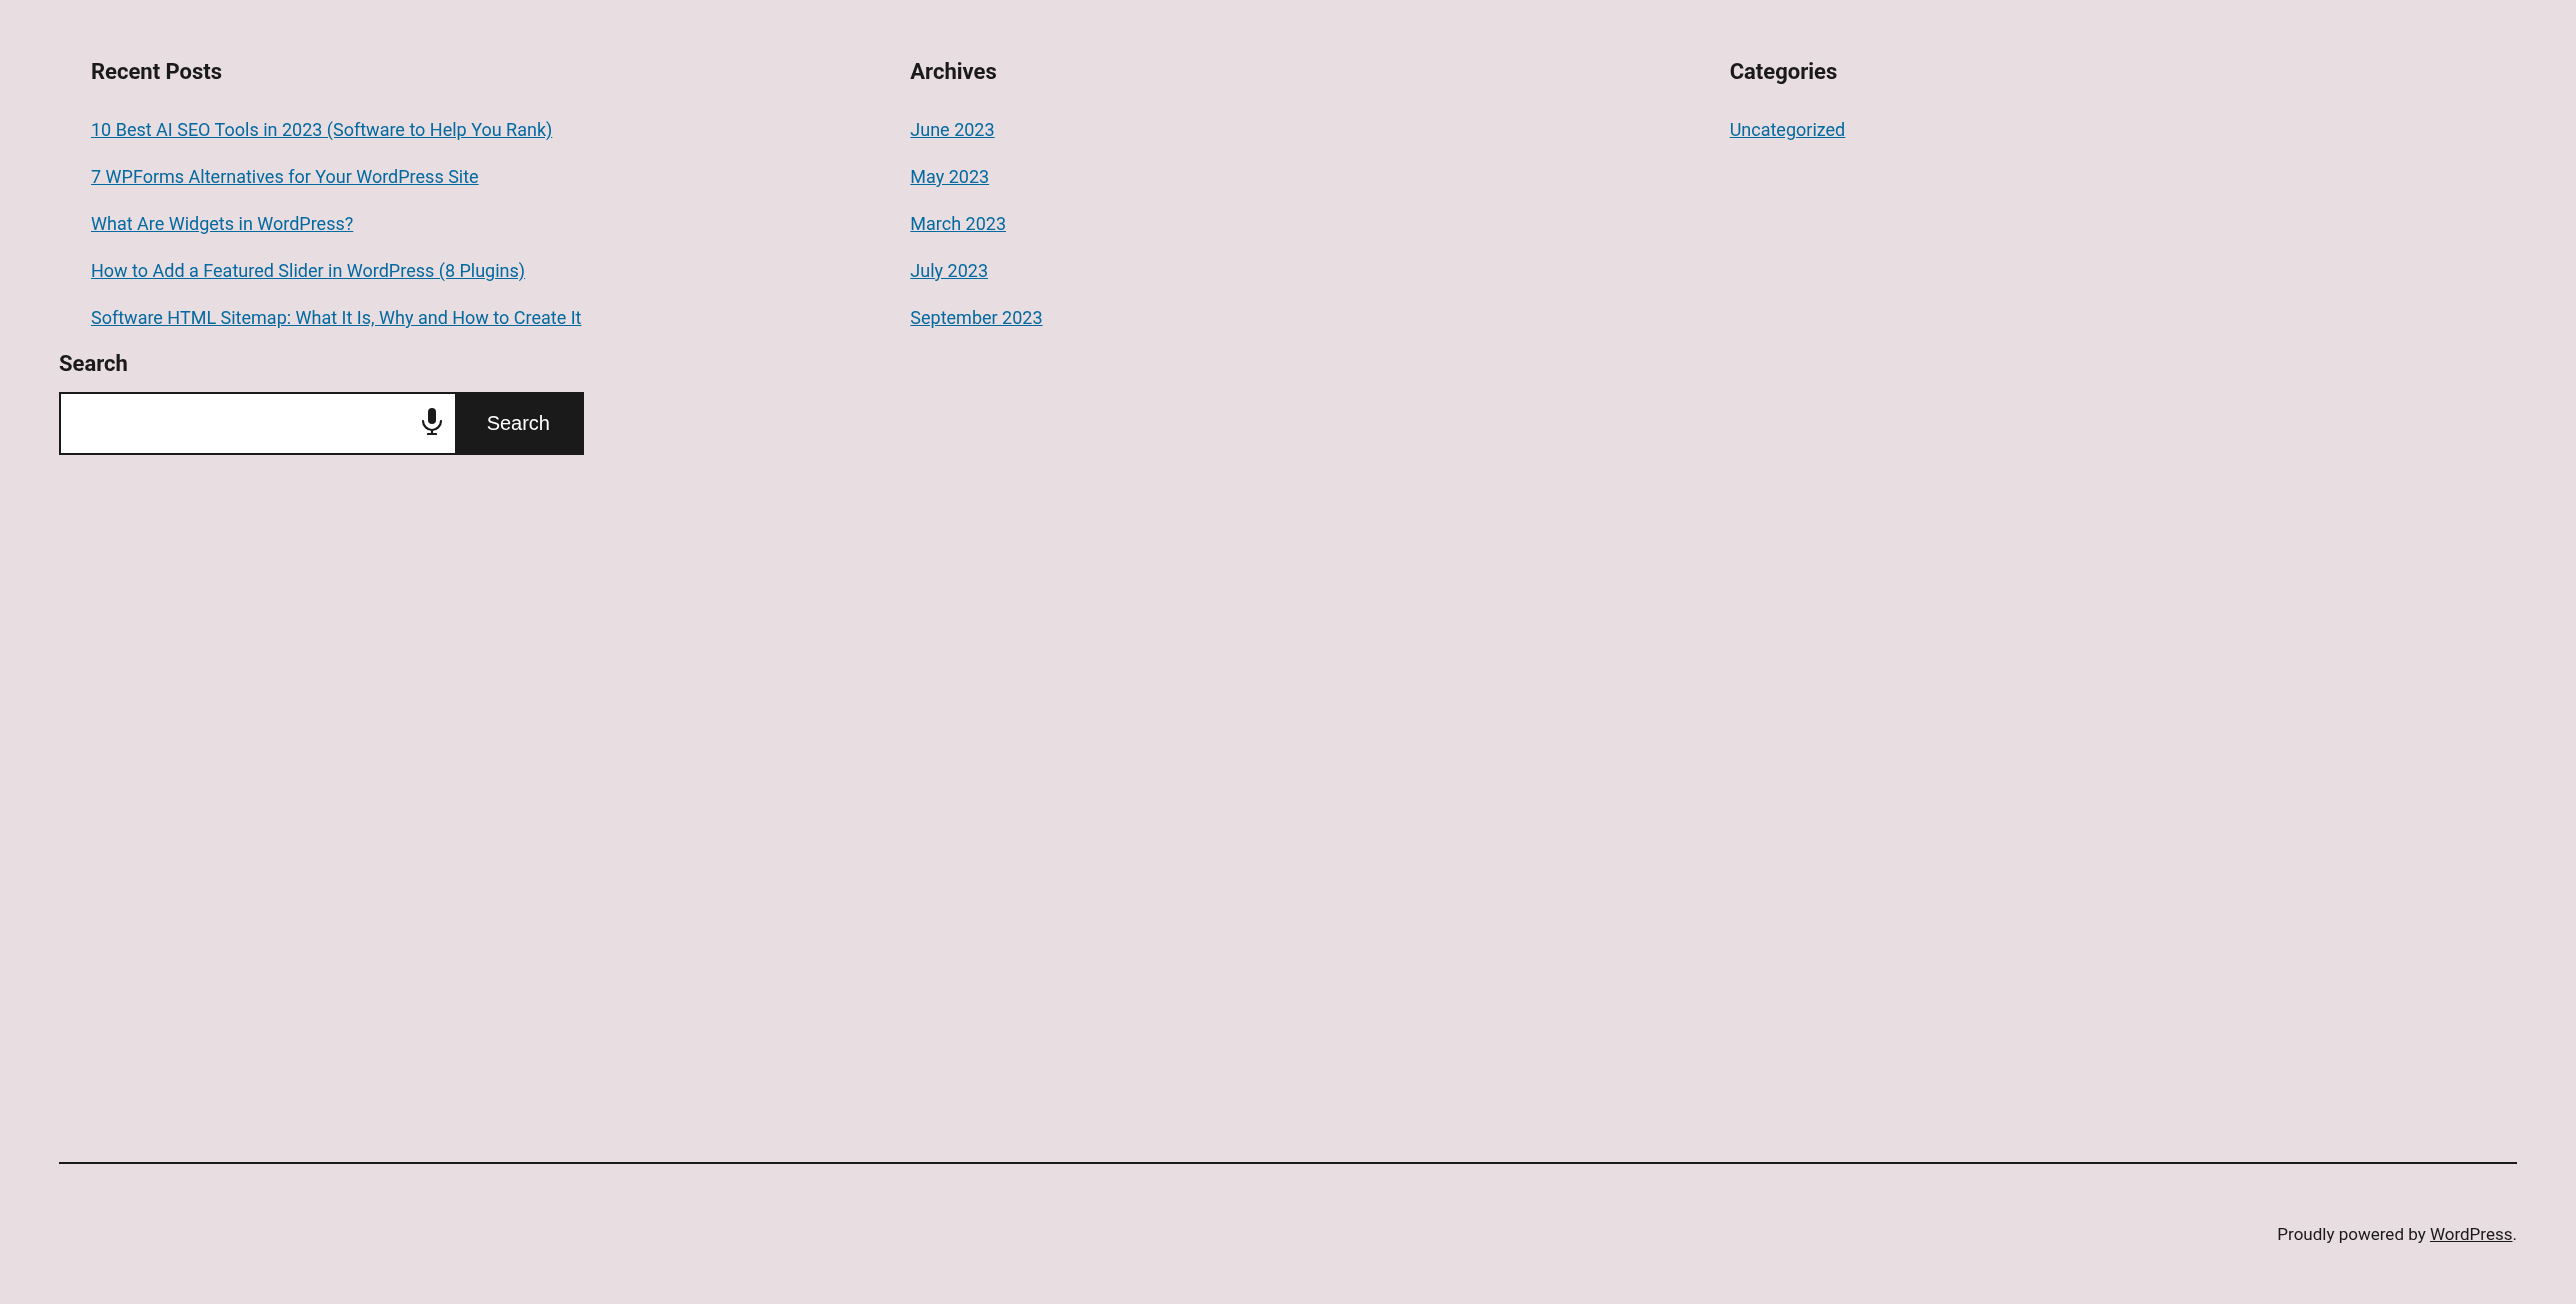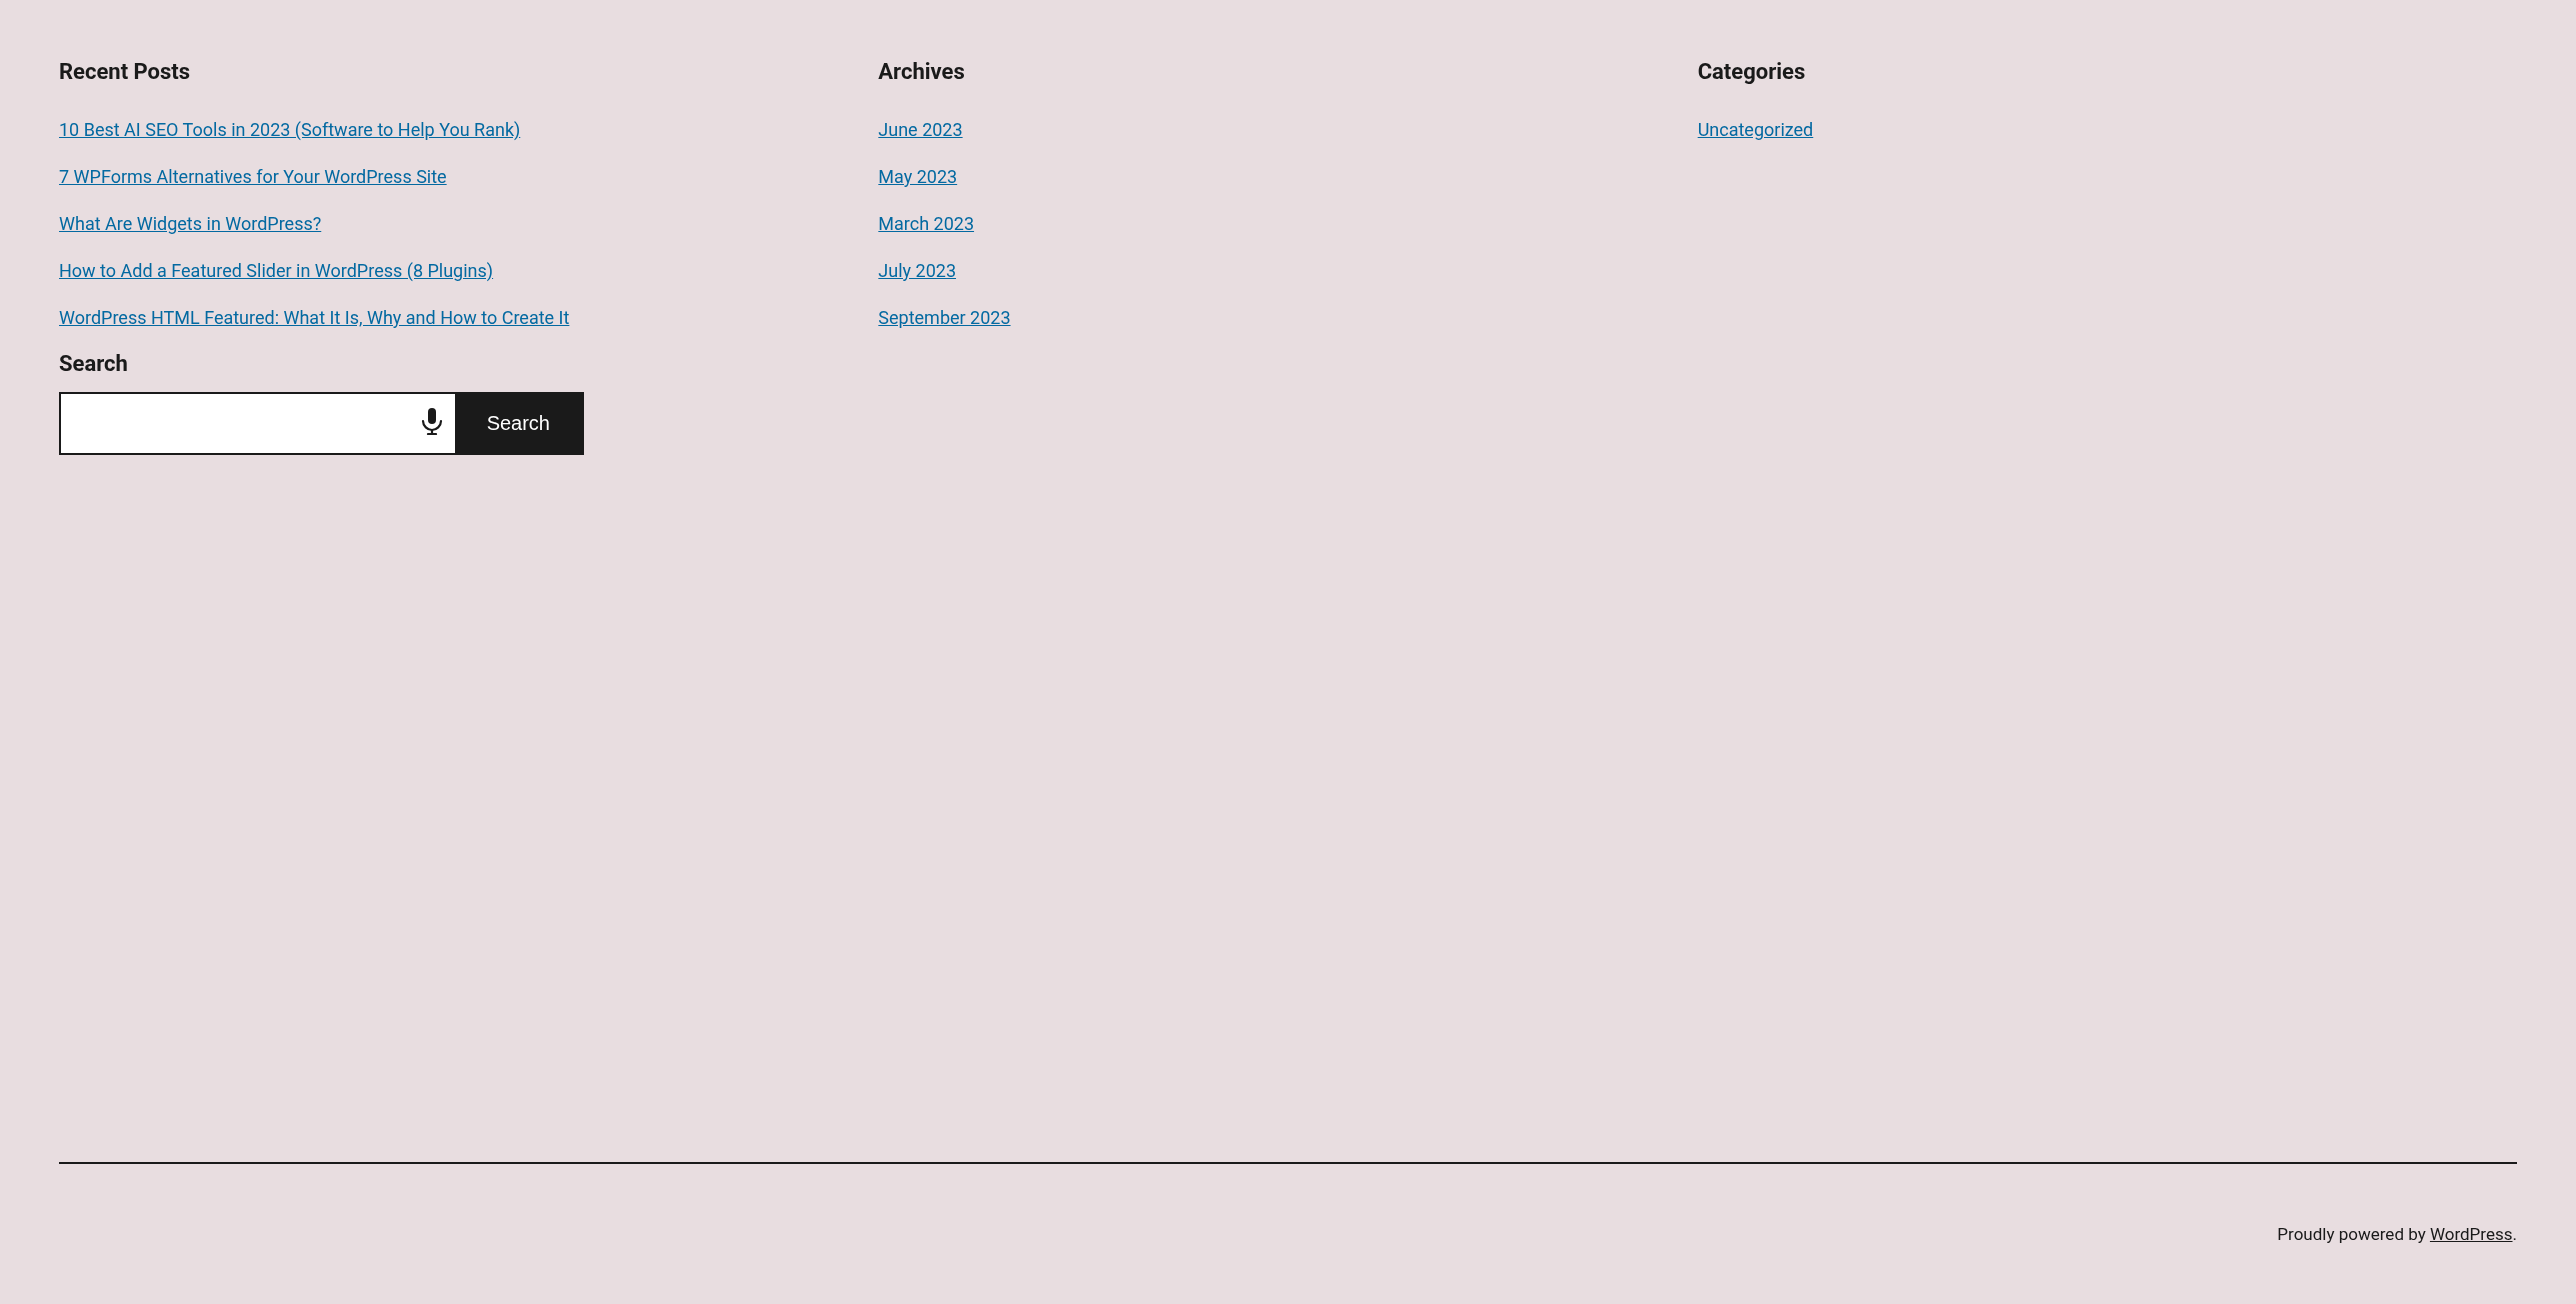--- a/index.html
+++ b/index.html
@@ -23,20 +23,21 @@
 
     .widgets-row {
       display: flex;
       gap: 0;
       align-items: flex-start;
     }
 
     .widget {
       flex: 1;
       padding-right: 40px;
+      margin-left: 32px;
     }
 
     .widget-title {
       font-size: 22px;
       font-weight: 700;
       color: #1a1a1a;
       margin-bottom: 32px;
     }
 
     .widget-links {
@@ -143,21 +144,21 @@
           <li>
             <a href="#">7 WPForms Alternatives for Your WordPress Site</a>
           </li>
           <li>
             <a href="#">What Are Widgets in WordPress?</a>
           </li>
           <li>
             <a href="#">How to Add a Featured Slider in WordPress (8 Plugins)</a>
           </li>
           <li>
-            <a href="#">WordPress HTML Featured: What It Is, Why and How to Create It</a>
+            <a href="#">Software HTML Sitemap: What It Is, Why and How to Create It</a>
           </li>
         </ul>
     </div>
 
     <div class="widget">
       <h2 class="widget-title">Archives</h2>
       <ul class="widget-links">
 
       <li>
             <a href="#">June 2023</a>

